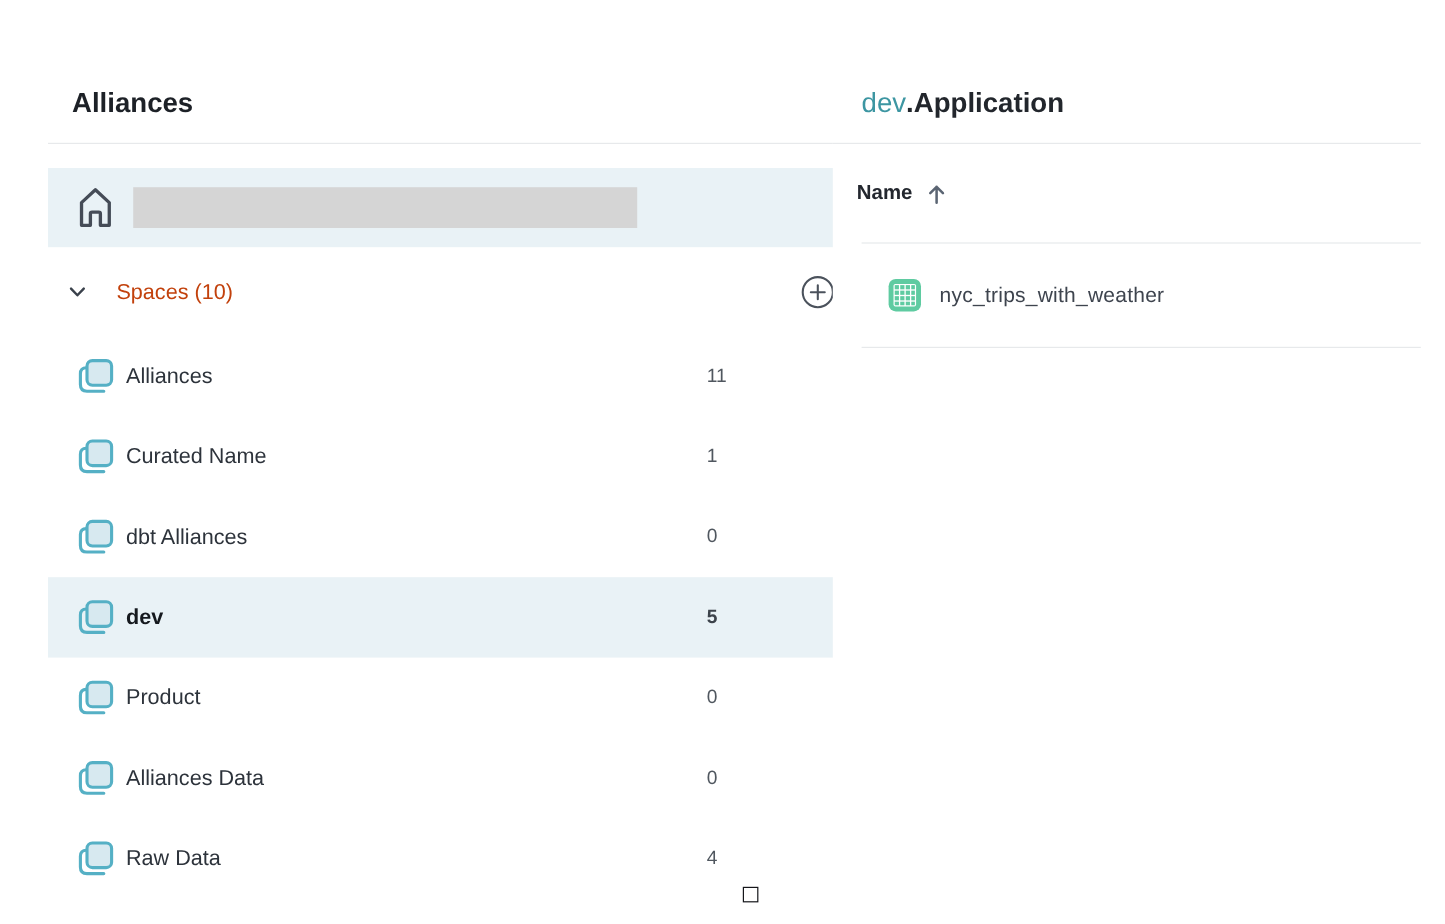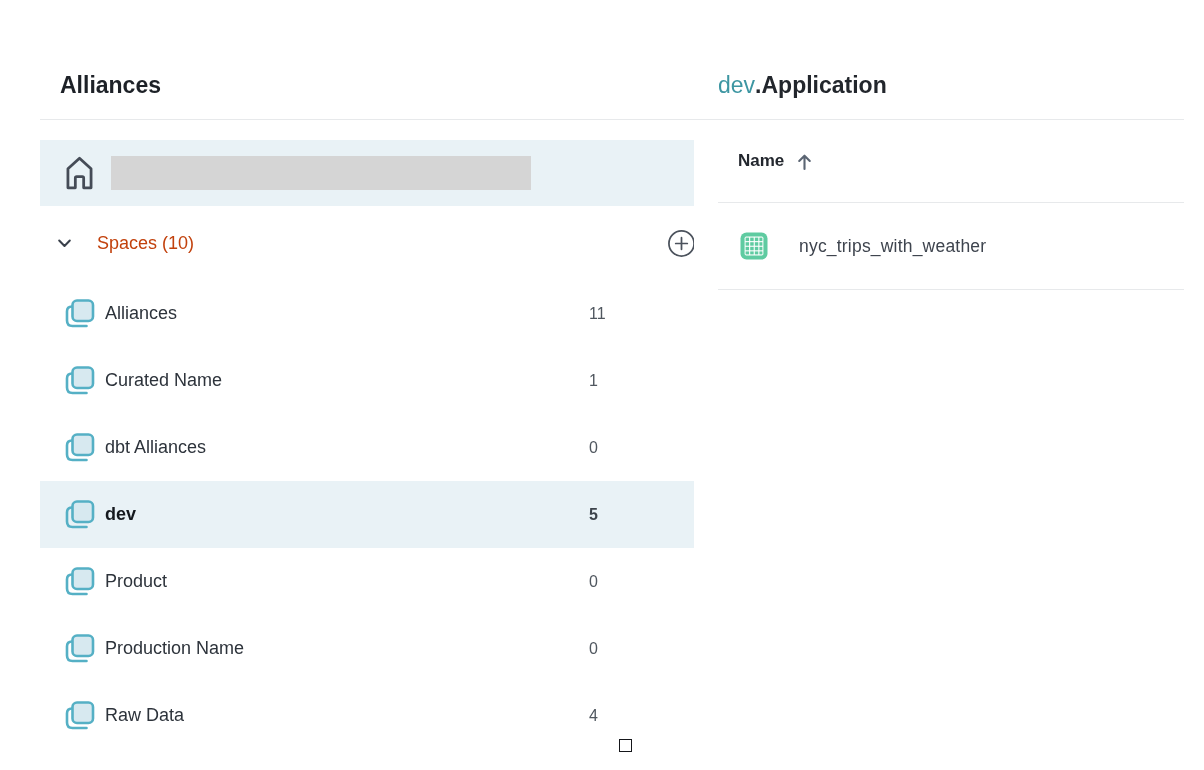--- a/index.html
+++ b/index.html
@@ -39,25 +39,25 @@
 
   
   .v-divider{position:absolute;left:713px;top:13px;width:1px;height:744px;background:#e5e7e9;}
 
   
   .main{position:absolute;left:694px;top:0;width:490px;height:770px;background:#fff;}
   .main-header{height:119px;display:flex;align-items:flex-end;}
   .main-header h1{margin:0 0 22px 24px;font-size:23px;line-height:24px;font-weight:700;color:#22262c;}
   .crumb-parent{font-weight:400;color:#3d96a2;}
   .crumb-sep,.crumb-current{color:#22262c;}
-  .table-header{height:82px;display:flex;align-items:center;padding-left:44px;}
+  .table-header{height:82px;display:flex;align-items:center;padding-left:20px;}
   .col-name{font-size:17px;font-weight:600;color:#23272e;}
   .sort-icon{margin-left:12px;display:flex;align-items:center;cursor:pointer;}
   .main .rule{margin-left:24px;}
-  .dataset-row{height:86px;display:flex;align-items:center;padding-left:46px;cursor:pointer;gap:16px;}
+  .dataset-row{height:86px;display:flex;align-items:center;padding-left:46px;cursor:pointer;}
   .dataset-row .ds-icon{flex:none;}
   .dataset-row .ds-name{margin-left:15px;font-size:17.5px;color:#3e444e;letter-spacing:.2px;}
 
   
   .artifact-square{position:absolute;left:619px;top:739px;width:11px;height:11px;
                    border:1.5px solid #15161a;background:#fff;}
 </style>
 </head>
 <body>
 
@@ -137,21 +137,21 @@
             <use href="#space-icon-def"></use>
           </svg>
         <span class="label">Product</span>
         <span class="count">0</span>
       </div>
 
       <div class="space-item">
         <svg class="sp-icon" width="36" height="33" viewBox="0 0 36 32">
             <use href="#space-icon-def"></use>
           </svg>
-        <span class="label">Production Name</span>
+        <span class="label">Alliances Data</span>
         <span class="count">0</span>
       </div>
 
       <div class="space-item">
         <svg class="sp-icon" width="36" height="33" viewBox="0 0 36 32">
             <use href="#space-icon-def"></use>
           </svg>
         <span class="label">Raw Data</span>
         <span class="count">4</span>
       </div>

